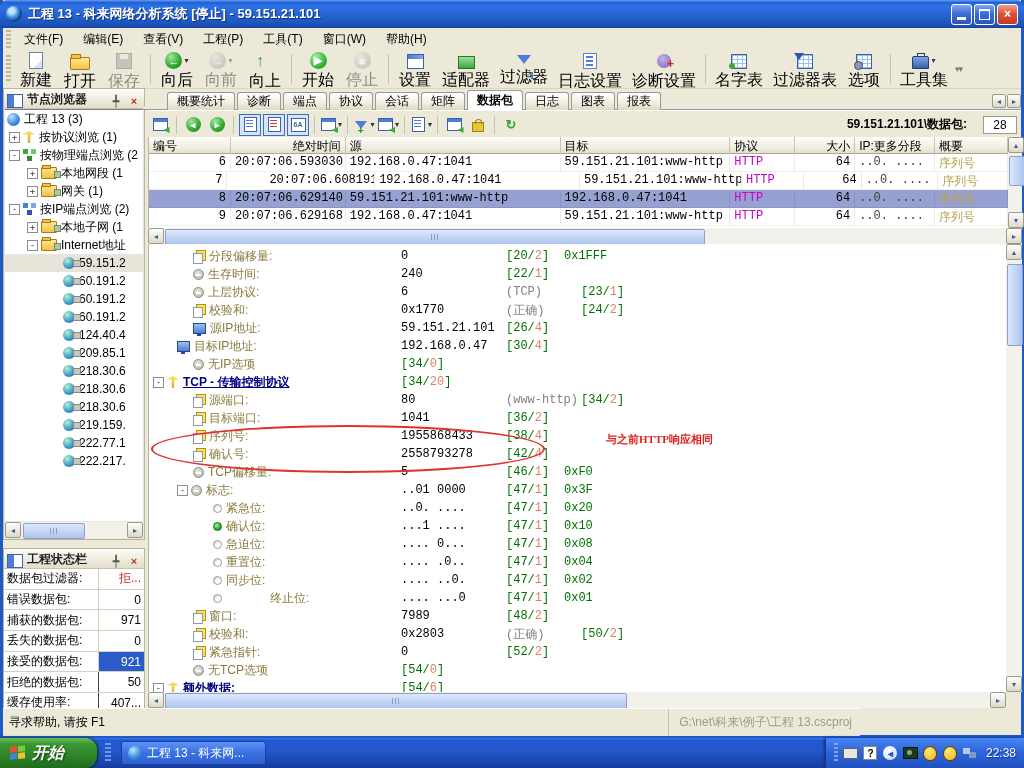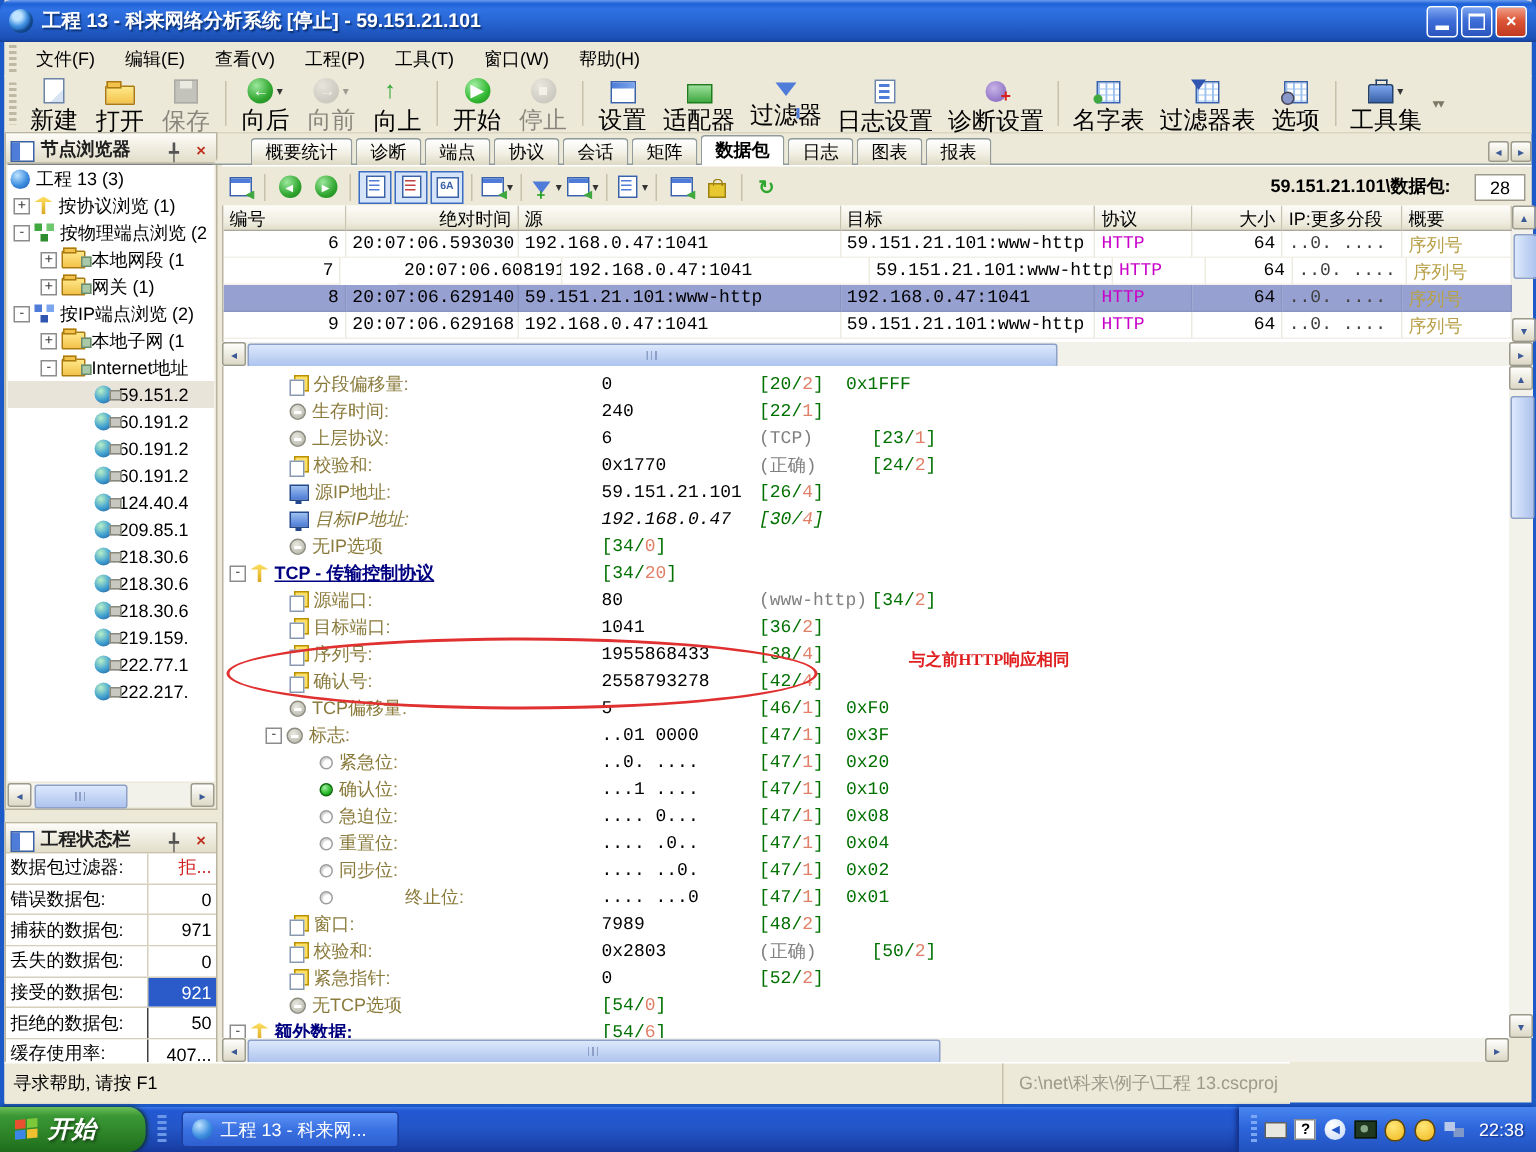--- a/index.html
+++ b/index.html
@@ -717,21 +717,21 @@
           <span class="dv mono">0x1770</span>
           <span class="dn mono">(正确)</span>
           <span class="doff mono" style="left: 432px;">[24/<span class="len">2</span>]</span>
         </div>
         <div class="drow" style="padding-left: 44px;">
           <span class="dicon d-host"></span>
           <span class="dlabel">源IP地址:</span>
           <span class="dv mono">59.151.21.101</span>
           <span class="doff mono" style="left: 357px;">[26/<span class="len">4</span>]</span>
         </div>
-        <div class="drow" style="padding-left: 44px; font-style: italic;">
+        <div class="drow" style="padding-left: 28px;">
           <span class="dicon d-host"></span>
           <span class="dlabel">目标IP地址:</span>
           <span class="dv mono">192.168.0.47</span>
           <span class="doff mono" style="left: 357px;">[30/<span class="len">4</span>]</span>
         </div>
         <div class="drow" style="padding-left: 44px;">
           <span class="dicon d-disc"></span>
           <span class="dlabel">无IP选项</span>
           <span class="doff mono" style="left: 252px;">[34/<span class="len">0</span>]</span>
         </div>

